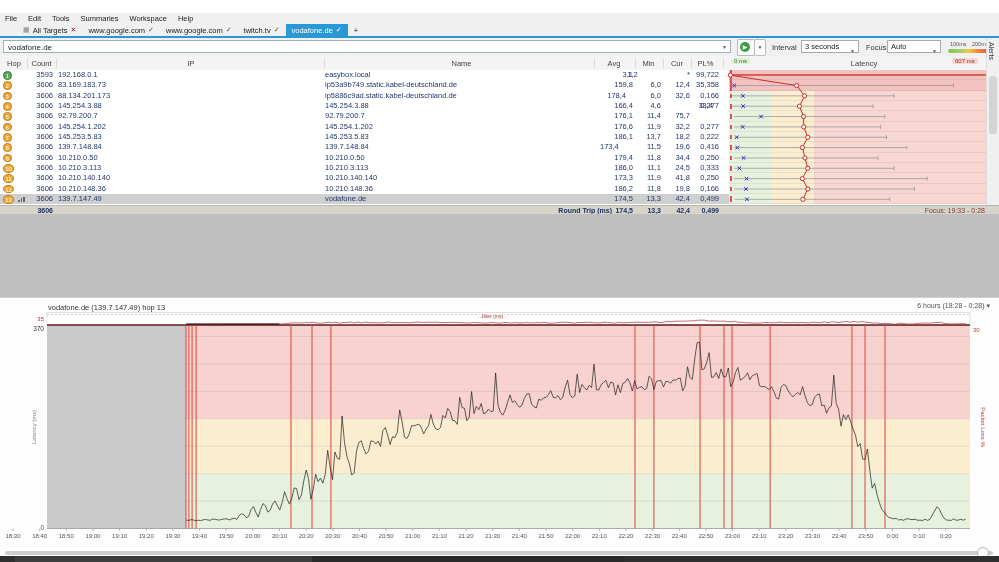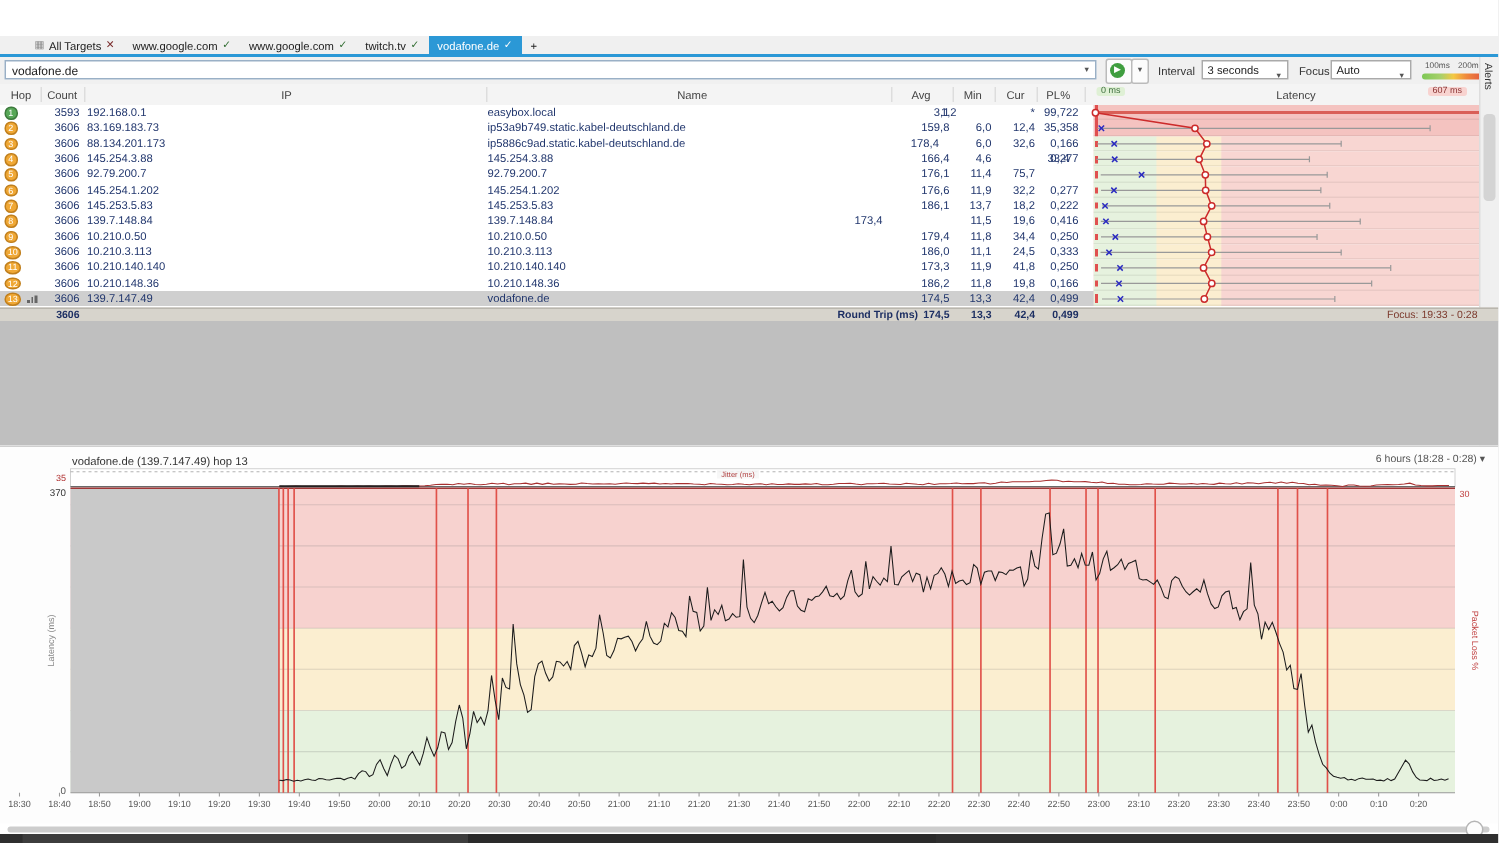--- a/index.html
+++ b/index.html
@@ -78,20 +78,28 @@
   #hscroll-thumb{left:977px;top:547px;width:12px;height:12px;border-radius:50%;background:#fdfdfd;border:1px solid #b5b5b5;box-sizing:border-box;}
   #bottom-bar{left:0;top:556px;width:999px;height:6px;background:#2f2f2f;}
   .bb-seg{position:absolute;top:0;height:6px;}
 </style>
 </head>
 <body>
 
 <div id="app">
 
 
+  <div class="abs" id="menubar">
+      <div class="menu-item">File</div>
+      <div class="menu-item">Edit</div>
+      <div class="menu-item">Tools</div>
+      <div class="menu-item">Summaries</div>
+      <div class="menu-item">Workspace</div>
+      <div class="menu-item">Help</div>
+    </div>
 
   <div class="abs" id="tabbar">
       <div class="tab">
         <span class="gridicon">▦</span>
         <span>All Targets</span>
         <span class="xmark">✕</span>
       </div>
       <div class="tab">
         <span>www.google.com</span>
         <span class="chk">✓</span>
@@ -253,21 +261,21 @@
         <div class="cell num" style="left:692px;width:27px;text-align:right;line-height:10.346px;">0,222</div>
         <div class="latcell zones" style="top:0;height:10.346px;">
           <div class="plbar" style="top:3.007px;height:4.332px;"></div>
         </div>
       </div>
       <div class="trow" style="top:72.422px;height:10.346px;">
         <div class="hopbadge" style="top:1px;width:8.5px;height:8.5px;line-height:8.5px;background:#f0a835;border:1px solid #c07f1d;box-sizing:border-box;">8</div>
         <div class="cell num" style="left:28px;width:25px;text-align:right;line-height:10.346px;">3606</div>
         <div class="cell" style="left:58px;line-height:10.346px;">139.7.148.84</div>
         <div class="cell" style="left:325px;line-height:10.346px;">139.7.148.84</div>
-        <div class="cell num" style="left:560px;width:38px;text-align:center;line-height:10.346px;">173,4</div>
+        <div class="cell num" style="left:600px;width:38px;text-align:left;line-height:10.346px;">173,4</div>
         <div class="cell num" style="left:636px;width:25px;text-align:right;line-height:10.346px;">11,5</div>
         <div class="cell num" style="left:664px;width:26px;text-align:right;line-height:10.346px;">19,6</div>
         <div class="cell num" style="left:692px;width:27px;text-align:right;line-height:10.346px;">0,416</div>
         <div class="latcell zones" style="top:0;height:10.346px;">
           <div class="plbar" style="top:2.425px;height:5.496px;"></div>
         </div>
       </div>
       <div class="trow" style="top:82.768px;height:10.346px;">
         <div class="hopbadge" style="top:1px;width:8.5px;height:8.5px;line-height:8.5px;background:#f0a835;border:1px solid #c07f1d;box-sizing:border-box;">9</div>
         <div class="cell num" style="left:28px;width:25px;text-align:right;line-height:10.346px;">3606</div>

